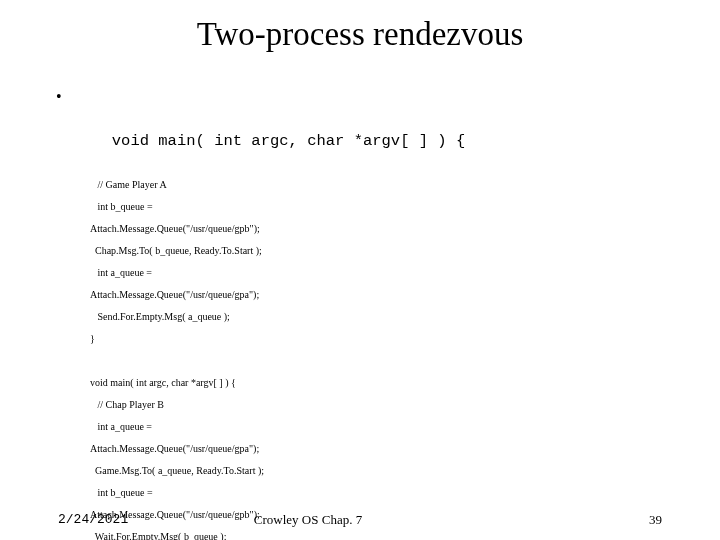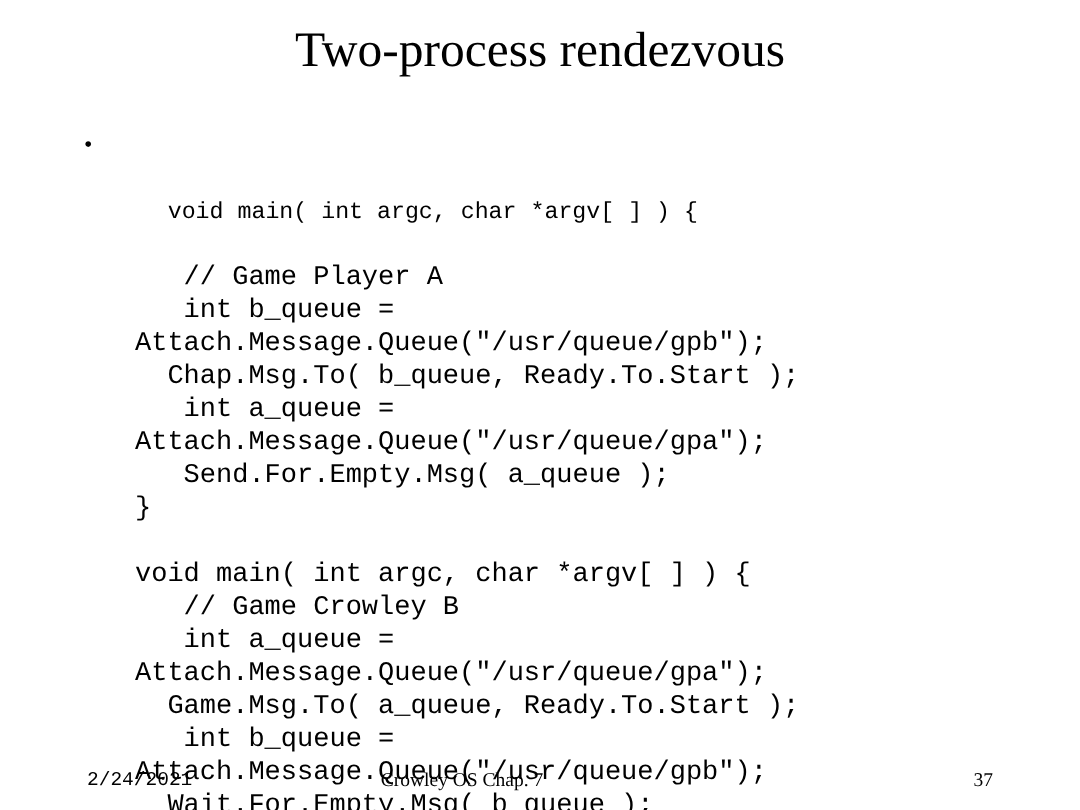--- a/index.html
+++ b/index.html
@@ -49,22 +49,22 @@
   .bullet-dot {
     position: absolute;
     left: 0px;
     top: 0px;
     font-family: "Liberation Serif", serif;
     font-size: 16px;
     line-height: 22px;
     color: #000000;
   }
   .code-line {
-    font-family: Liberation Mono, monospace;
-    font-size: 18px;
+    font-family: Liberation Serif, serif;
+    font-size: 10px;
     line-height: 22px;
     color: #000000;
     white-space: pre;
     padding-left: 34px;
   }
   .code-line.blank {
     height: 22px;
   }
   .footer {
     position: absolute;
@@ -113,29 +113,29 @@
     <div class="code-line">   // Game Player A</div>
     <div class="code-line">   int b_queue =</div>
     <div class="code-line">Attach.Message.Queue("/usr/queue/gpb");</div>
     <div class="code-line">  Chap.Msg.To( b_queue, Ready.To.Start );</div>
     <div class="code-line">   int a_queue =</div>
     <div class="code-line">Attach.Message.Queue("/usr/queue/gpa");</div>
     <div class="code-line">   Send.For.Empty.Msg( a_queue );</div>
     <div class="code-line">}</div>
     <div class="code-line blank"></div>
     <div class="code-line">void main( int argc, char *argv[ ] ) {</div>
-    <div class="code-line">   // Game Crowley B</div>
+    <div class="code-line">   // Chap Player B</div>
     <div class="code-line">   int a_queue =</div>
     <div class="code-line">Attach.Message.Queue("/usr/queue/gpa");</div>
     <div class="code-line">  Game.Msg.To( a_queue, Ready.To.Start );</div>
     <div class="code-line">   int b_queue =</div>
     <div class="code-line">Attach.Message.Queue("/usr/queue/gpb");</div>
     <div class="code-line">  Wait.For.Empty.Msg( b_queue );</div>
 
   </div>
 
   <div class="footer">
     <span class="footer-date">2/24/2021</span>
     <span class="footer-center">Crowley  OS   Chap. 7</span>
-    <span class="footer-num">37</span>
+    <span class="footer-num">39</span>
   </div>
 
 </div>
 
 </body></html>

